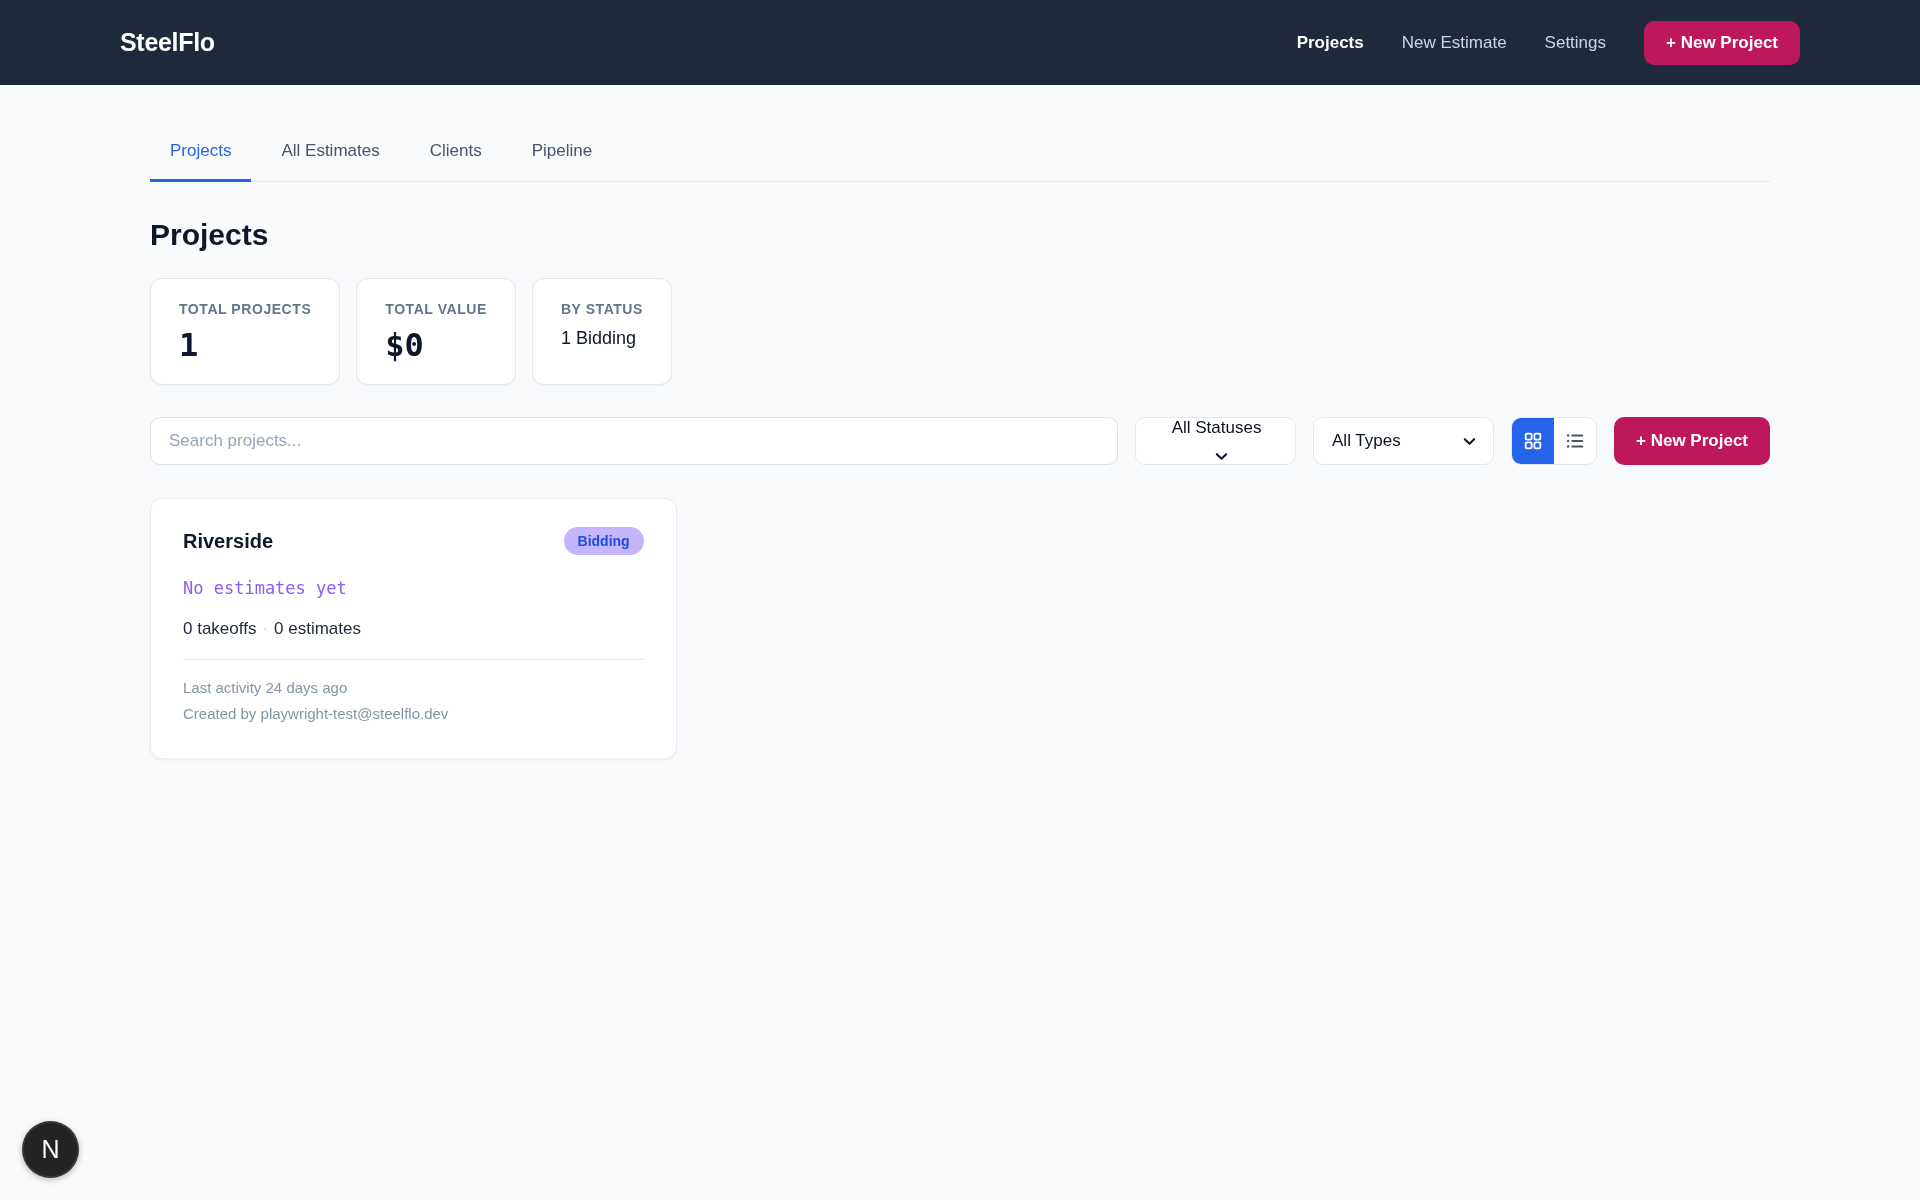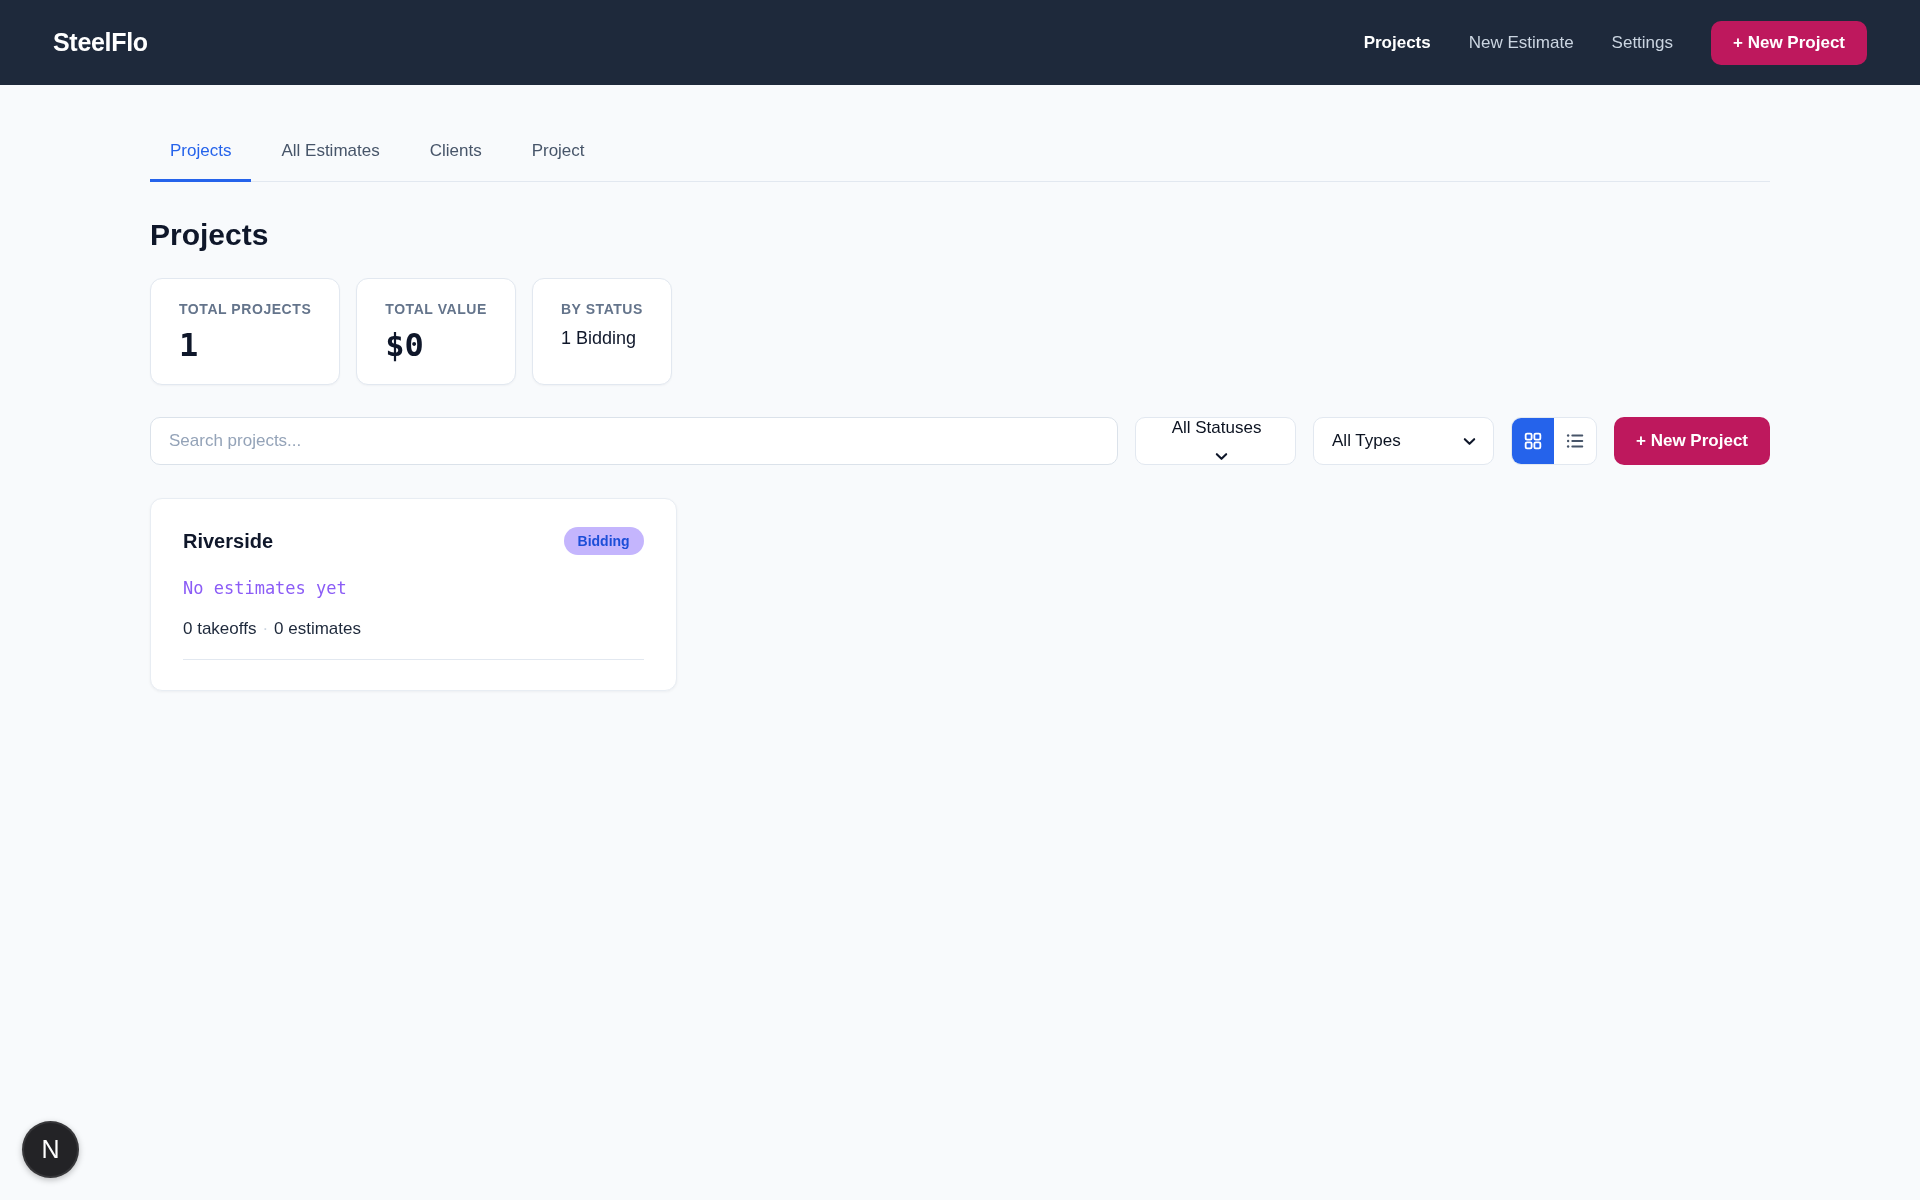--- a/index.html
+++ b/index.html
@@ -8,21 +8,21 @@
     font-family:"Liberation Sans", sans-serif;
     background:#f8fafc;
     color:#0f172a;
   }
   .mono { font-family:"DejaVu Sans Mono", monospace; }
 
   
   .app-header {
     height:85px; background:#1e293b;
     display:flex; align-items:center; justify-content:space-between;
-    padding:0 53px;
+    padding:0 120px;
   }
   .logo { color:#ffffff; font-size:25px; font-weight:700; letter-spacing:-0.3px; }
   .header-nav { display:flex; align-items:center; gap:38px; }
   .nav-link { font-size:17px; color:#cbd5e1; cursor:pointer; }
   .nav-link.active { color:#ffffff; font-weight:600; }
   .btn-primary {
     background:#be185d; color:#ffffff; border:none; cursor:pointer;
     font-family:"Liberation Sans", sans-serif;
     font-size:17px; font-weight:600;
     height:44px; padding:0 22px; border-radius:10px;
@@ -127,21 +127,21 @@
     <button class="btn-primary">+ New Project</button>
   </nav>
 </header>
 
 <main class="container">
 
   <div class="tab-bar">
     <div class="tab active">Projects</div>
     <div class="tab">All Estimates</div>
     <div class="tab">Clients</div>
-    <div class="tab">Project</div>
+    <div class="tab">Pipeline</div>
   </div>
 
   <h1 class="page-title">Projects</h1>
 
   <div class="stats-row">
     <div class="stat-card">
       <div class="stat-label">TOTAL PROJECTS</div>
       <div class="stat-value-big mono">1</div>
     </div>
     <div class="stat-card">
@@ -199,20 +199,24 @@
         <div class="card-title">Riverside</div>
         <div class="status-badge">Bidding</div>
       </div>
       <div class="card-note mono">No estimates yet</div>
       <div class="card-counts">
         <span>0 takeoffs</span>
         <span class="count-dot">·</span>
         <span>0 estimates</span>
       </div>
       <div class="card-divider"></div>
+      <div class="card-meta">
+        <div>Last activity 24 days ago</div>
+        <div>Created by playwright-test@steelflo.dev</div>
+      </div>
     </div>
   </div>
 
 </main>
 
 <div class="float-avatar">
   <span>N</span>
 </div>
 
 </body></html>

